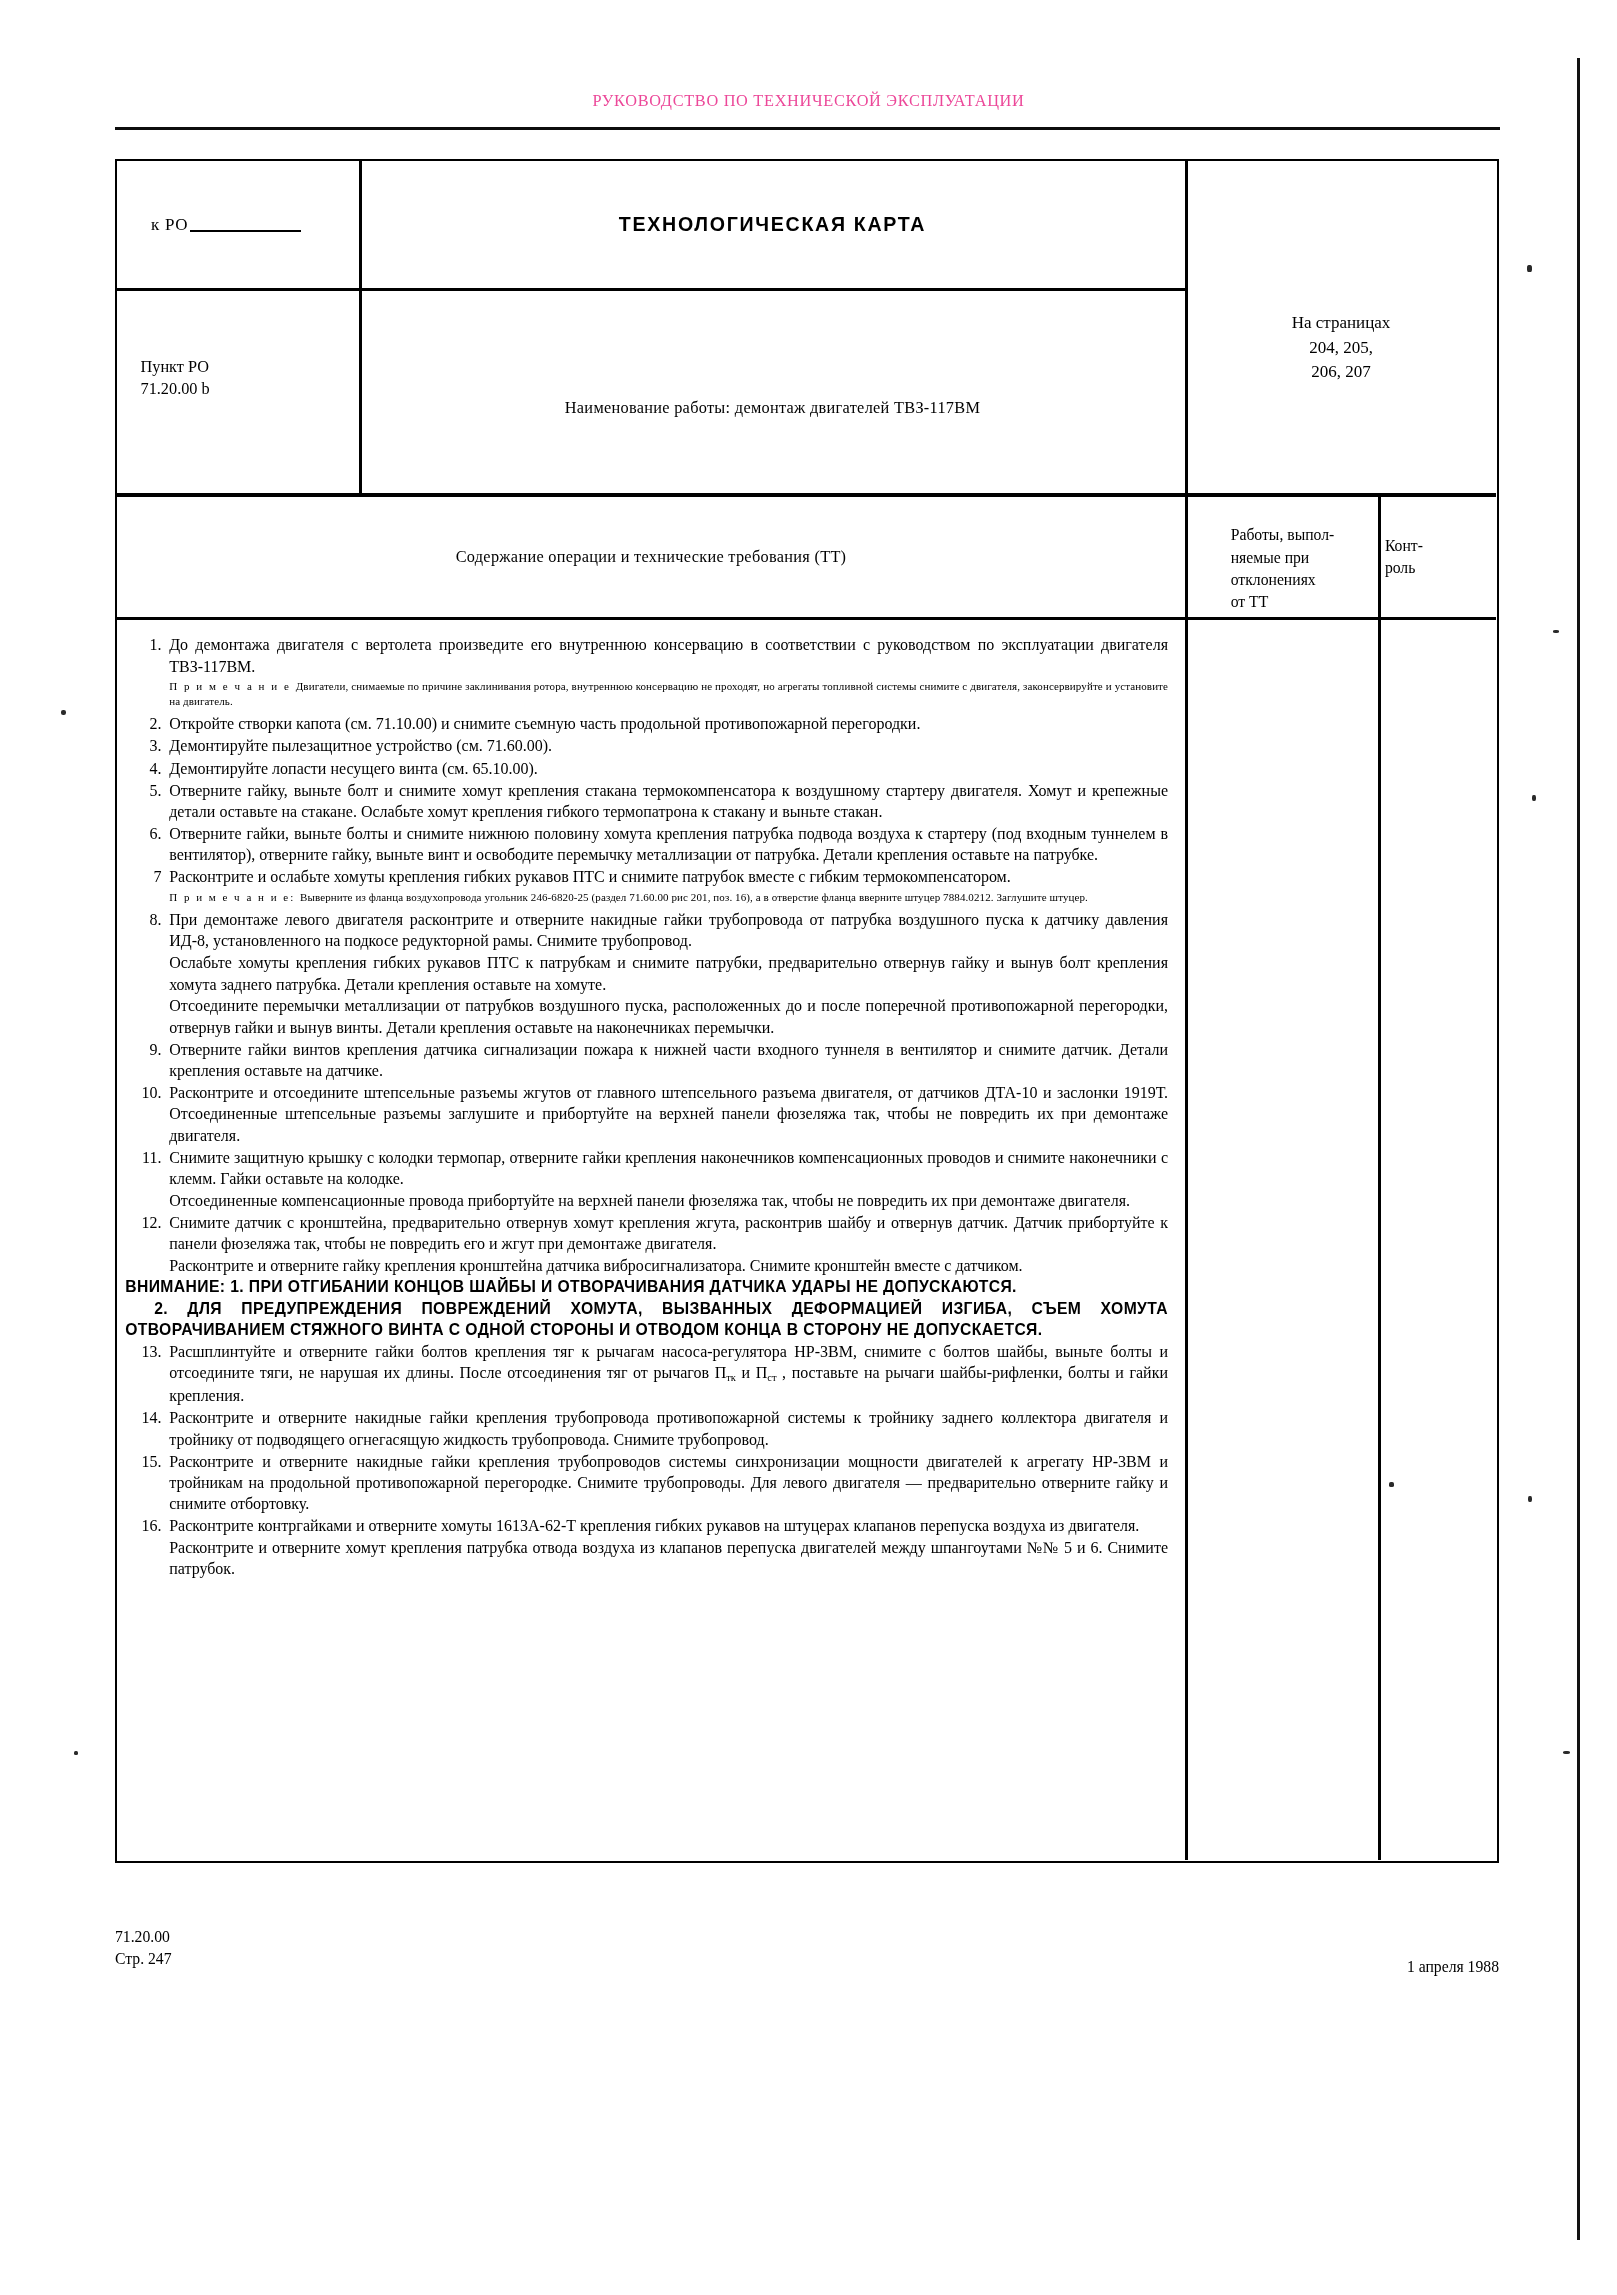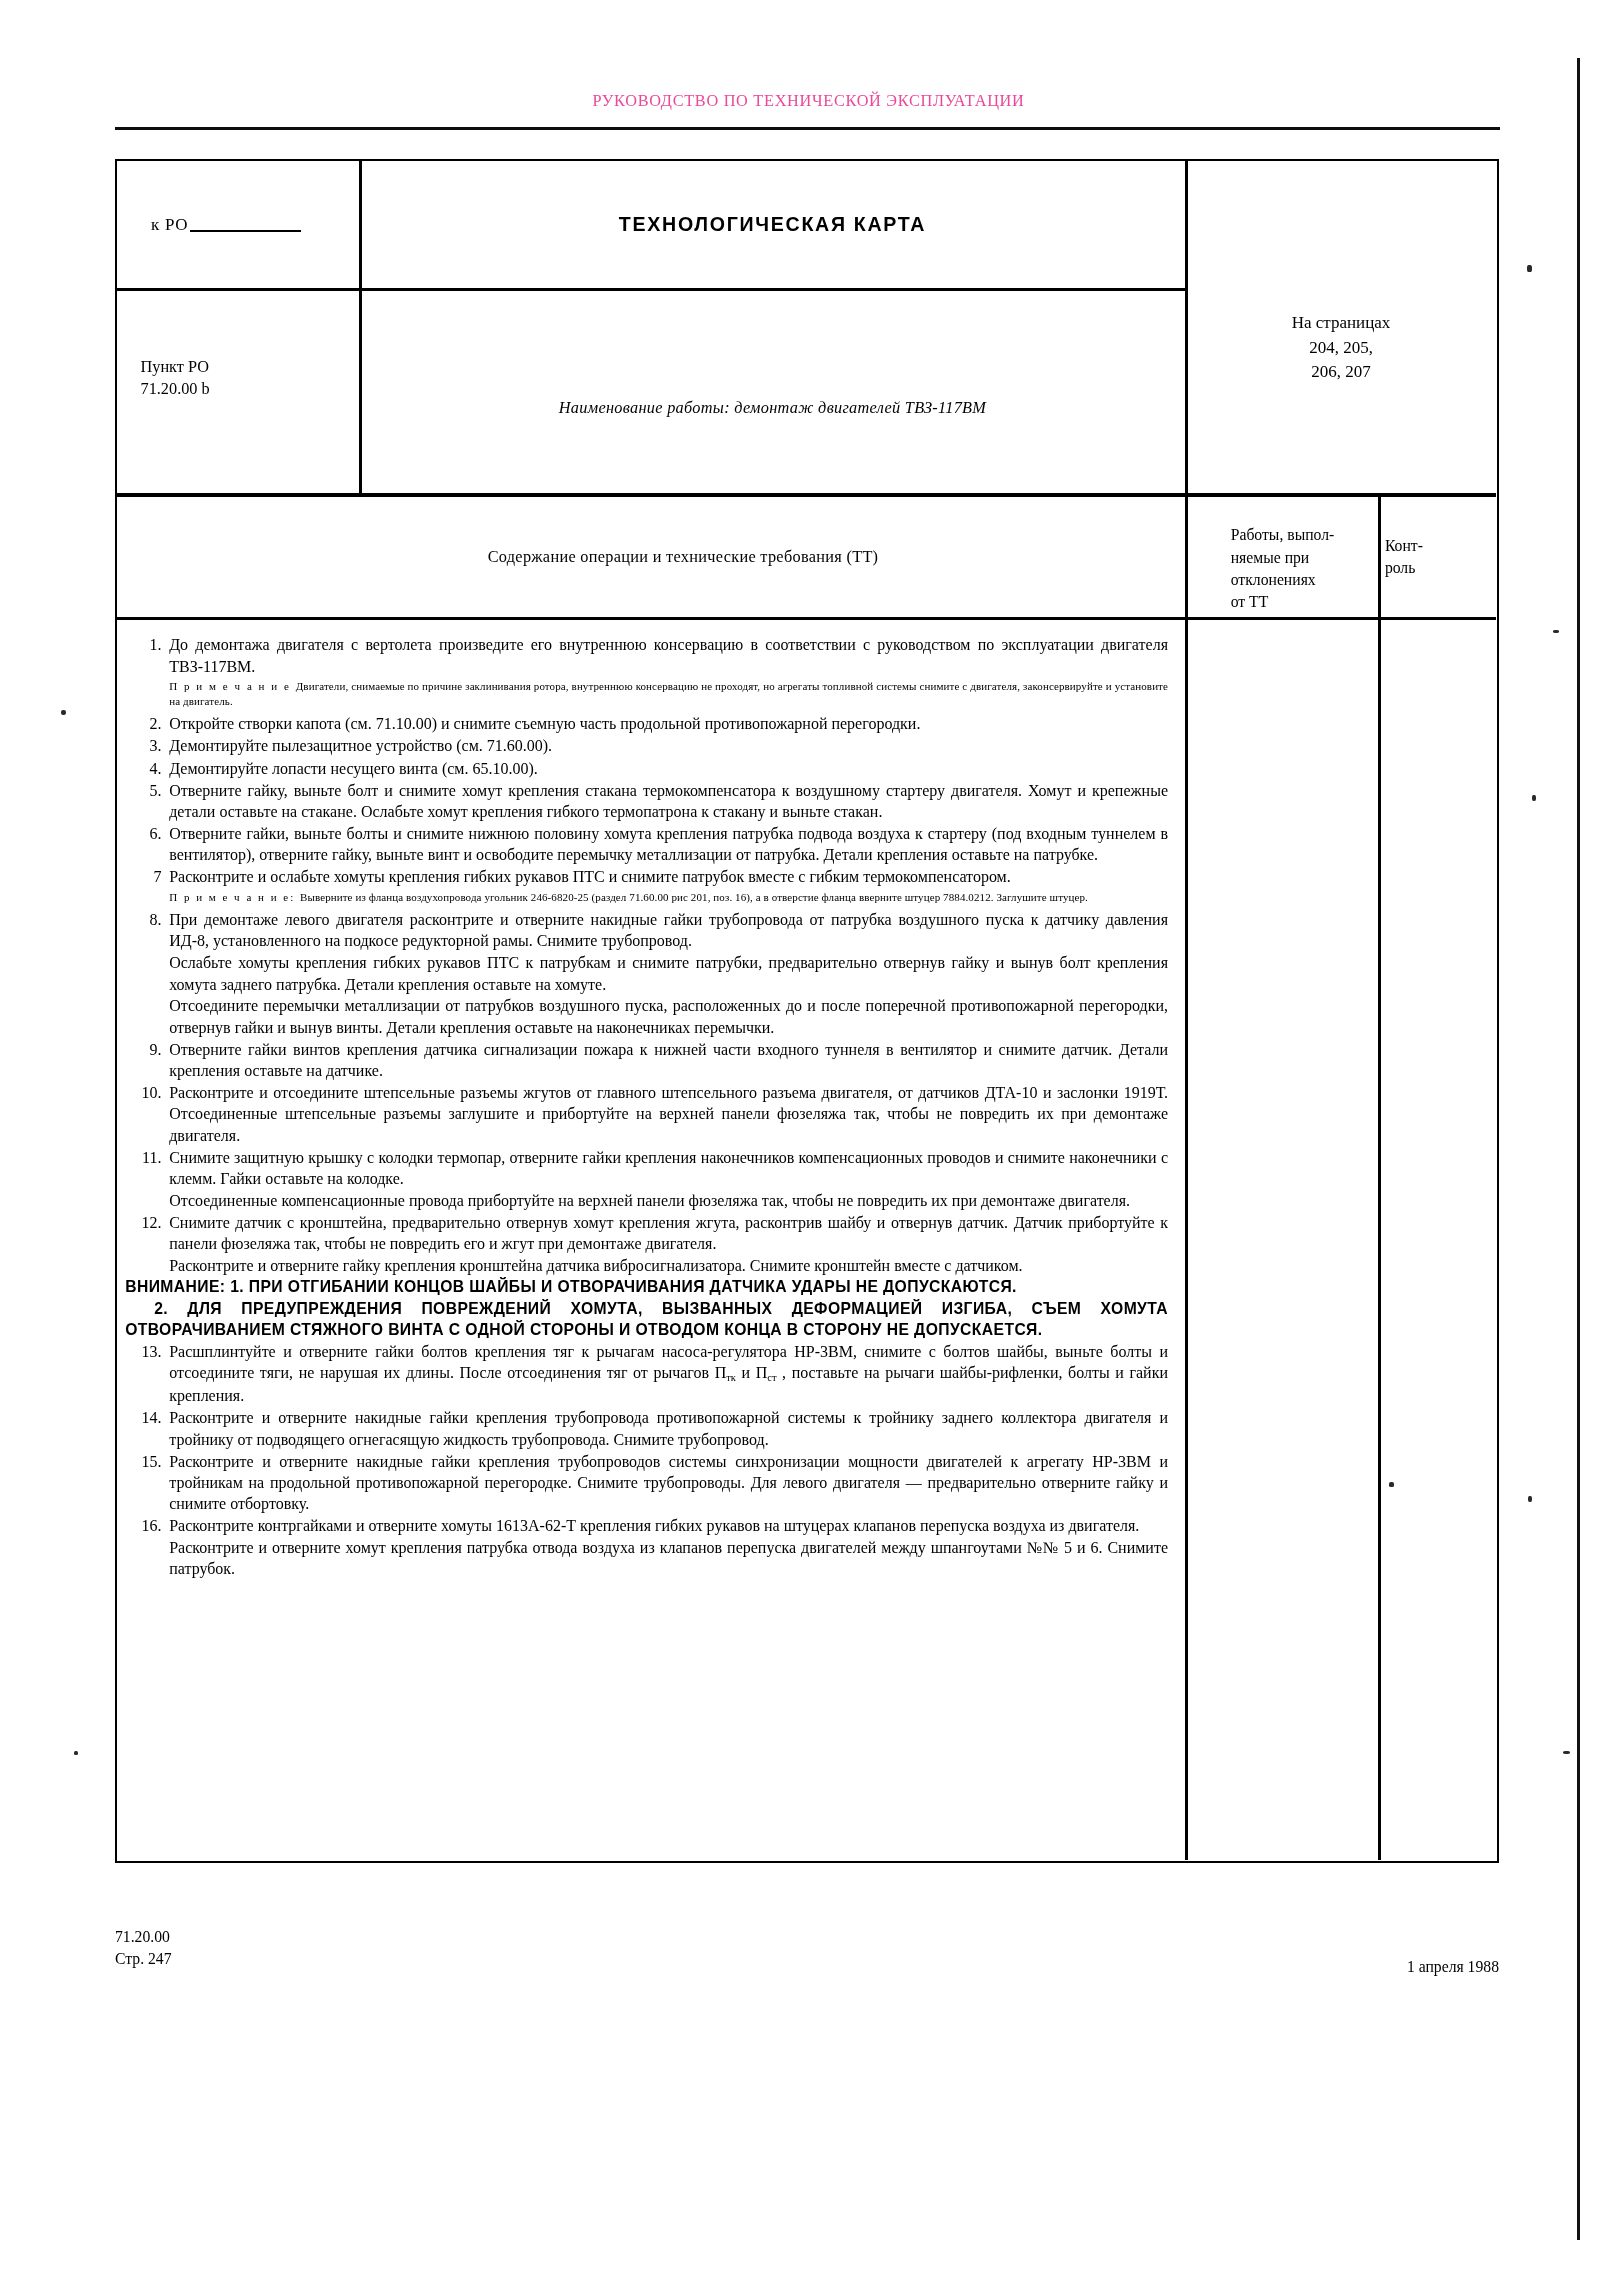--- a/index.html
+++ b/index.html
@@ -69,35 +69,35 @@
     position:absolute; left:244px; top:0; width:823px; height:127px;
     display:flex; align-items:center; justify-content:center;
   }
   .cell-title span {
     font-size:19.6px; font-weight:bold; letter-spacing:1.7px;
     font-family:"Liberation Sans", sans-serif;
   }
 
   .cell-work {
     position:absolute; left:244px; top:130px; width:823px; height:233px;
-    display:flex; align-items:center; justify-content:center;font-style:italic;
+    display:flex; align-items:center; justify-content:center;
   }
   .cell-work span { font-size:16.3px; letter-spacing:0.3px; }
 
   .cell-pages {
     position:absolute; left:1070px; top:0; width:308px; height:332px;
     display:flex; flex-direction:column; align-items:center;
     justify-content:center; padding-top:42px; box-sizing:border-box;
     font-size:17px; line-height:1.45; text-align:center;
   }
 
   
   .colhead-content {
     position:absolute; left:0; top:336px; width:1068px; height:120px;
-    display:flex; align-items:center; justify-content:center;margin-left:32px;
+    display:flex; align-items:center; justify-content:center;
   }
   .colhead-content span { font-size:16.3px; letter-spacing:0.3px; }
 
   .colhead-dev {
     position:absolute; left:1070px; top:348px; width:191px; height:120px;
     display:flex; align-items:center; justify-content:center;
     text-align:left; font-size:15.7px; line-height:1.42;
   }
   .colhead-ctrl {
     position:absolute; left:1264px; top:336px; width:115px; height:120px;

